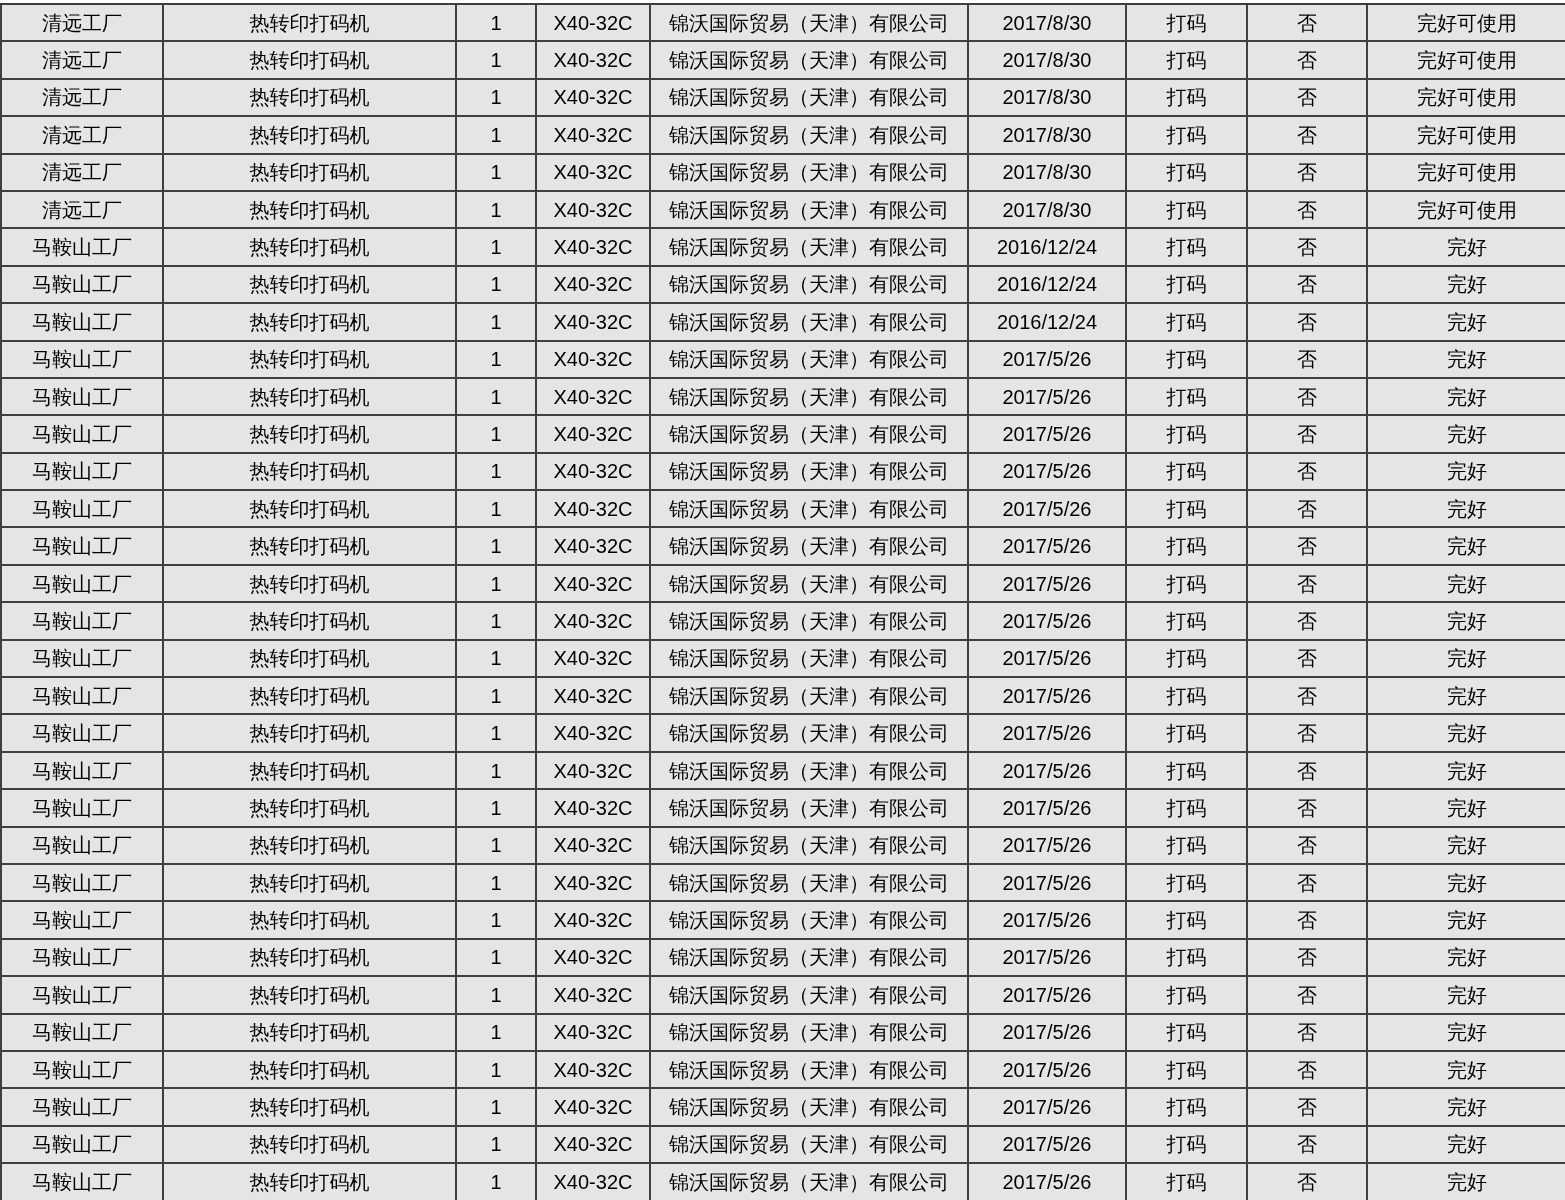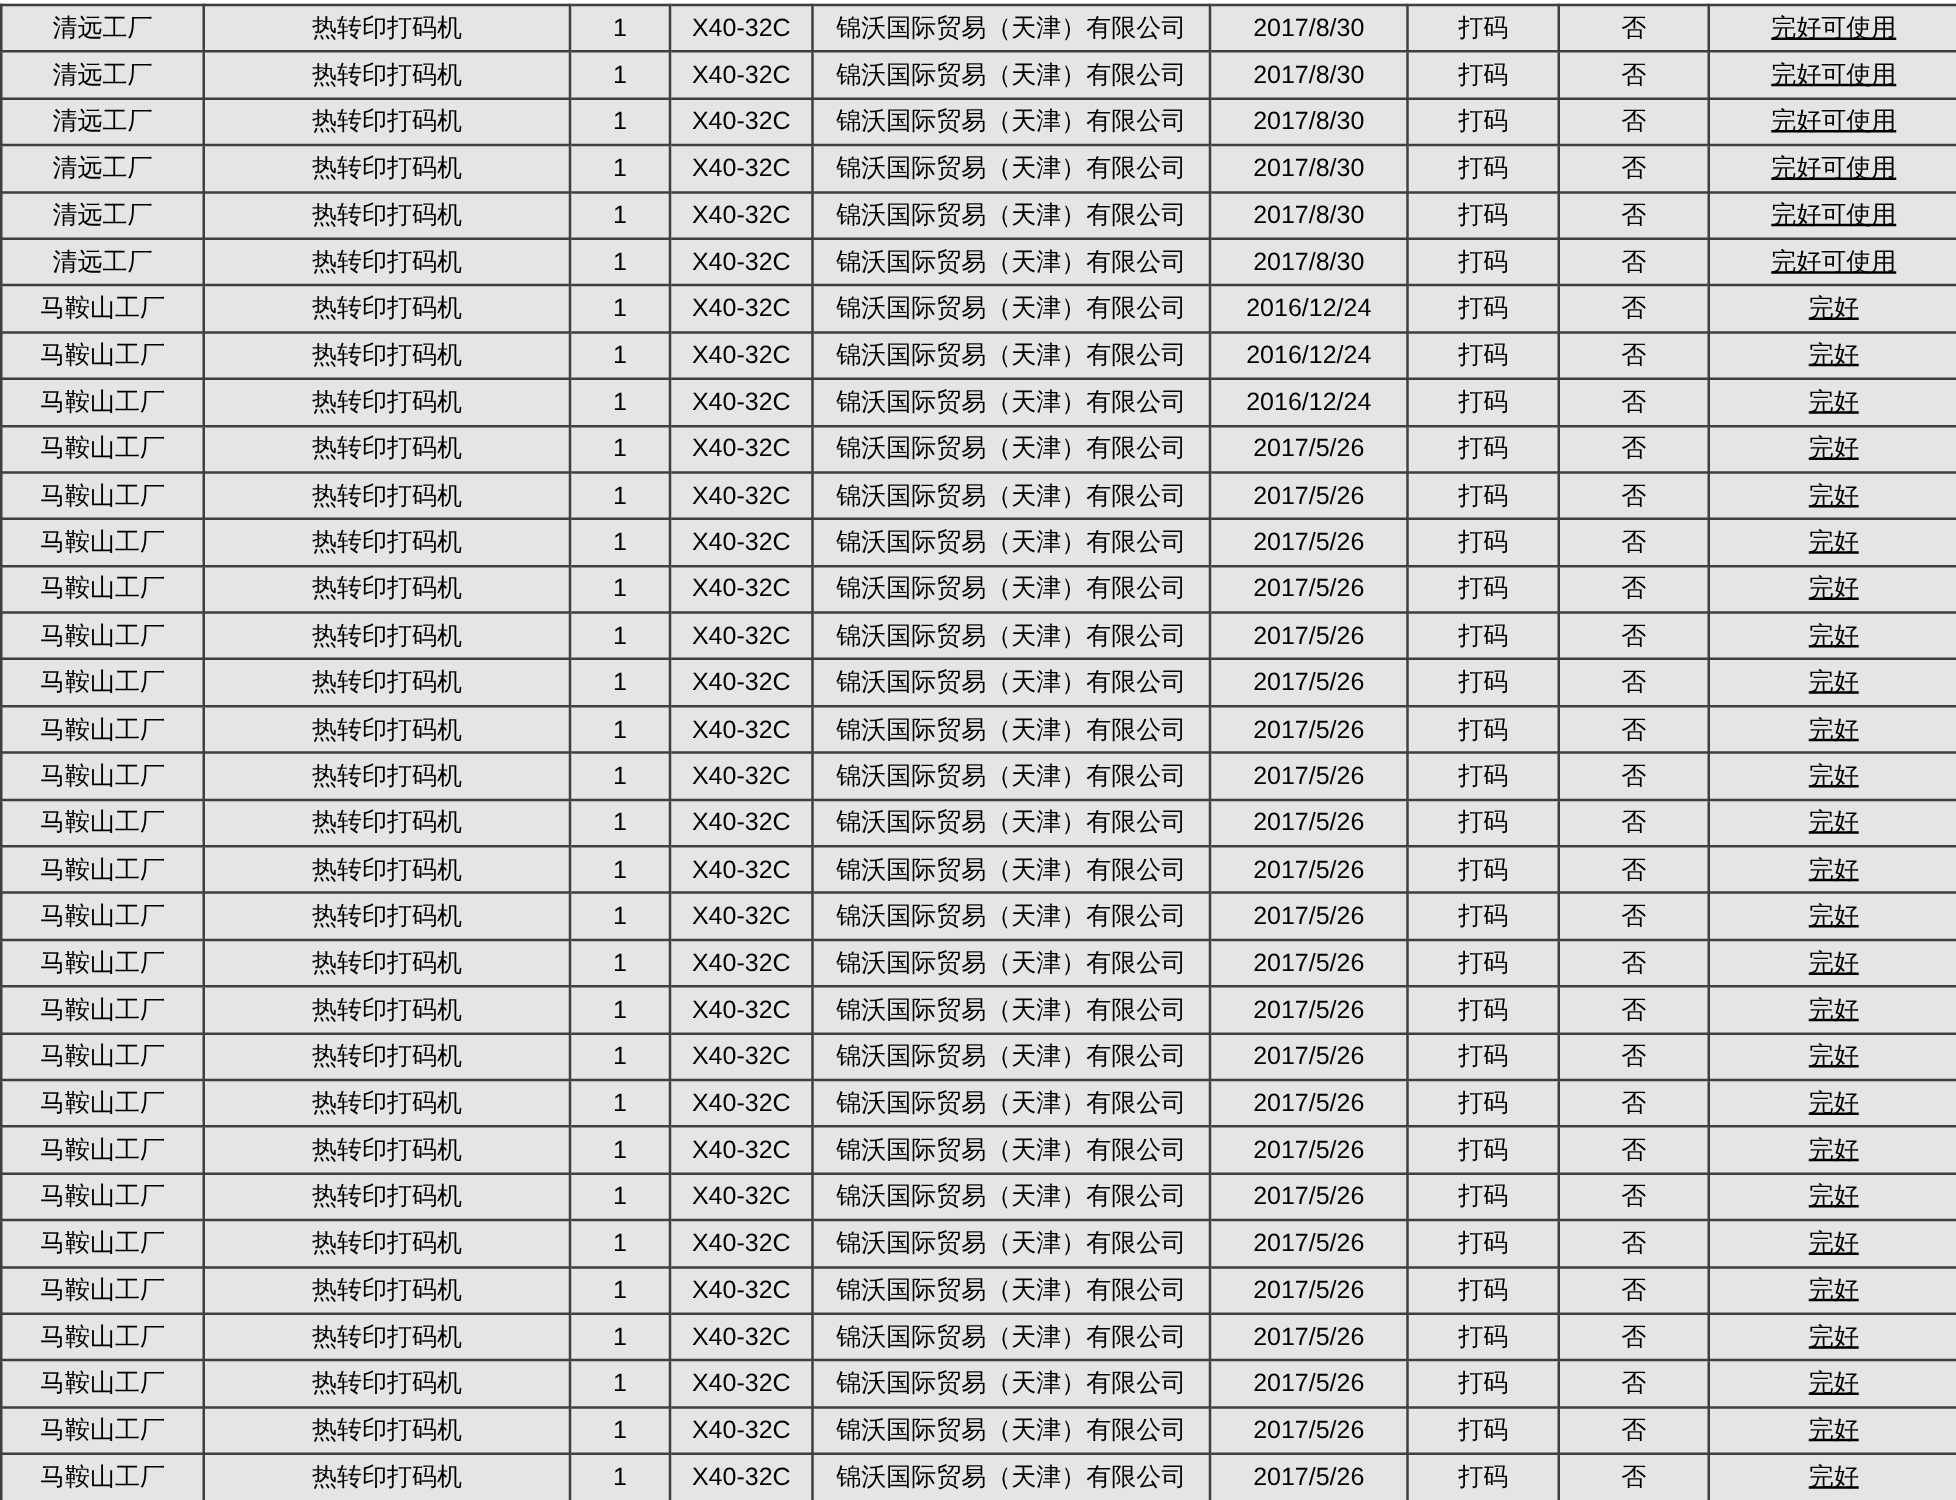--- a/index.html
+++ b/index.html
@@ -25,21 +25,21 @@
     text-align: center;
     vertical-align: middle;
     font-size: 20px;
     line-height: 1;
     height: 37.4px;
     padding: 0;
     white-space: nowrap;
     overflow: hidden;
   }
   
-  table.data-table td:last-child { border-right: none; text-decoration: underline; }
+  table.data-table td:last-child { border-right: none; }
 </style>
 </head>
 <body>
 
 <table class="data-table">
   <colgroup>
     <col style="width:162px">
     <col style="width:293px">
     <col style="width:80px">
     <col style="width:114px">

